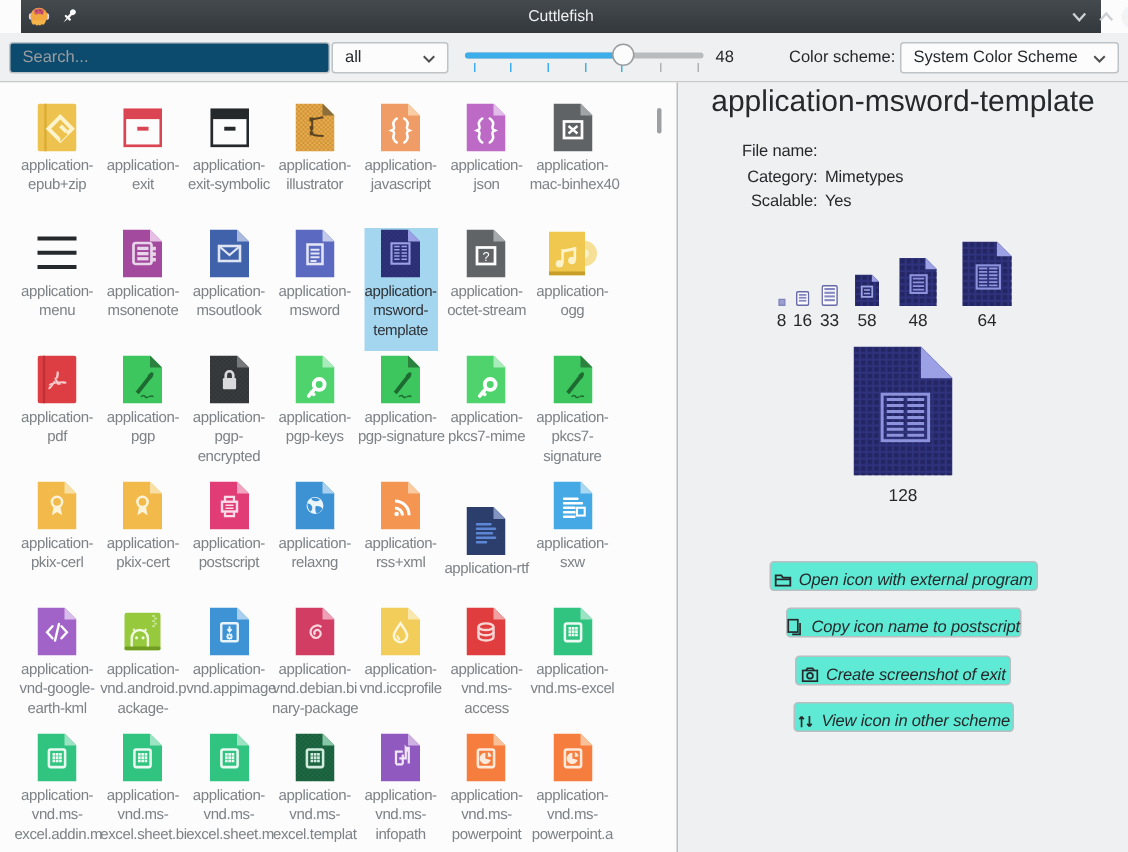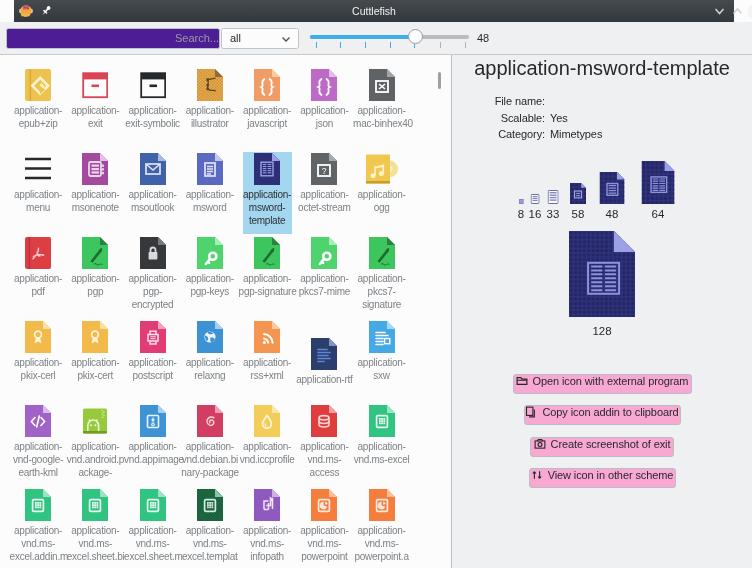--- a/index.html
+++ b/index.html
@@ -10,22 +10,22 @@
   background:linear-gradient(#454a4f,#33383d);margin-left:14px; }
 .tb .title { position:absolute; left:0; right:0; top:0; height:22px; line-height:22px;
   text-align:center; color:#eff0f1; font-size:10.5px; }
 .tb svg { position:absolute; }
 .wbtn { position:absolute; top:0; }
 
 
 .bar { position:absolute; left:0; top:22px; width:752px; height:33px;
   background:#eff0f1; border-bottom:1px solid #c8c9ca; }
 .inp { position:absolute; left:6px; top:6px; width:214px; height:21px;
-  background:#4c1d95; border:1px solid #bdc3c7; border-radius:2.5px;
-  font-size:11px; line-height:19px; padding-left:8px; color:#999d9f;text-align:right; }
+  background:#0c4a6e; border:1px solid #bdc3c7; border-radius:2.5px;
+  font-size:11px; line-height:19px; padding-left:8px; color:#999d9f; }
 .cmb { position:absolute; top:6px; height:21px; background:#fcfcfc;
   border:1px solid #bdc3c7; border-radius:2.5px; font-size:11px; color:#26292c;
   line-height:19px; padding-left:8px; }
 .cmb svg { position:absolute; right:7px; top:7px; }
 .lbl { position:absolute; font-size:11px; color:#26292c; line-height:33px; top:0; }
 
 
 .sl-track { position:absolute; left:310px; top:13px; width:159px; height:4px;
   background:#b9bcbe; border-radius:2px; }
 .sl-fill { position:absolute; left:310px; top:13px; width:107px; height:4px;
@@ -58,23 +58,23 @@
 .meta { position:absolute; top:40px; left:0; right:0; font-size:11px; letter-spacing:-0.1px; color:#26292c; }
 .meta .row { display:flex; margin-bottom:4.5px; }
 .meta .k { width:93px; text-align:right; }
 .meta .v { margin-left:5px; }
 .pv { position:absolute; top:157px; transform:translateX(-50%); text-align:center; }
 .pvi { display:flex; align-items:flex-end; justify-content:center; height:47px; }
 .pvl { font-size:11.5px; color:#26292c; margin-top:4px; }
 .big { position:absolute; left:569px; top:231px; }
 .biglbl { position:absolute; left:569px; width:66px; top:325px; text-align:center;
   font-size:11.5px; color:#26292c; }
-.btn { position:absolute; height:20px; white-space:nowrap; background:#f9a8d4; border:1px solid #b9bec1;
+.btn { position:absolute; height:20px; white-space:nowrap; background:#5eead4; border:1px solid #b9bec1;
   border-radius:3px; color:#26292c; display:flex;
-  align-items:flex-start; justify-content:center; gap:5px; font-size:11px; letter-spacing:-0.1px; }
+  align-items:flex-end; justify-content:center; gap:5px; font-size:11px; letter-spacing:-0.1px;font-style:italic; }
 .btn svg { flex:0 0 auto; }
 </style></head>
 <body>
 <div class="win">
 <svg width="0" height="0" style="position:absolute">
       <defs>
 <path id="db" d="M0 0 h18 l8 8 v24 H0 z"></path>
 <path id="df" d="M18 0 l8 8 h-8 z"></path>
 <pattern id="ck" width="3" height="3" patternUnits="userSpaceOnUse">
           <rect width="1.5" height="1.5" fill="#000" opacity=".14"></rect>
@@ -129,20 +129,26 @@
       <div class="sl-fill"></div>
   <div class="tick" style="left:316px"></div>
       <div class="tick" style="left:340px"></div>
       <div class="tick" style="left:365px"></div>
       <div class="tick" style="left:390px"></div>
       <div class="tick" style="left:414px"></div>
       <div class="tick g" style="left:440px"></div>
       <div class="tick g" style="left:465px"></div>
   <div class="sl-handle"></div>
   <div class="lbl" style="left:477px">48</div>
+  <div class="lbl" style="left:526px">Color scheme:</div>
+  <div class="cmb" style="left:600px;width:146px">System Color Scheme
+    <svg width="10" height="7" viewBox="0 0 10 7">
+          <path d="M1.5 1.5 L5 5 L8.5 1.5" fill="none" stroke="#4d4d4d" stroke-width="1.3"></path>
+        </svg>
+  </div>
 </div>
 
 <div class="left">
 <div class="cell" style="left:9.6px;top:13px">
         <div class="cic">
           <svg class="gi" width="26" height="32" viewBox="0 0 26 32">
             <rect x="0" y="0" width="26" height="32" rx="2" fill="#edc24e"></rect>
             <rect x="4.5" y="0" width="1.6" height="32" fill="#d3a62f" opacity=".75"></rect>
             <g transform="translate(15.2,16.8) rotate(45)">
               <path d="M-5.6 -5.6h11.2v11.2h-11.2z" fill="none" stroke="#fdf3cd" stroke-width="2.6"></path>
@@ -752,26 +758,26 @@
 <div class="sbar"></div>
 <div class="sep"></div>
 
 <div class="right">
   <div class="rtitle">application-msword-template</div>
   <div class="meta">
     <div class="row">
           <div class="k">File name:</div>
         </div>
     <div class="row">
+          <div class="k">Category:</div>
+          <div class="v">Mimetypes</div>
+        </div>
+    <div class="row">
           <div class="k">Scalable:</div>
           <div class="v">Yes</div>
-        </div>
-    <div class="row">
-          <div class="k">Category:</div>
-          <div class="v">Mimetypes</div>
         </div>
   </div>
 </div>
 <div style="position:absolute;left:0;top:0">
 <div class="pv" style="left:521px">
         <div class="pvi">
           <svg width="5" height="5">
             <rect width="5" height="5" fill="#8487be"></rect>
             <rect x="1" y="1" width="3" height="3" fill="#9b9ecf"></rect>
           </svg>
@@ -850,21 +856,21 @@
           <path d="M1.5 3.5 h5 l1.5 2 h6.5 v7 h-13 z" fill="none" stroke="#26292c" stroke-width="1.6"></path>
           <path d="M1.5 7 h13" stroke="#26292c" stroke-width="1.4"></path>
         </svg>
         <span>Open icon with external program</span>
       </div>
 <div class="btn" style="left:523.5px;top:405px;width:157px">
         <svg width="12" height="12" viewBox="0 0 16 16">
           <rect x="2" y="1.5" width="8.5" height="11" fill="none" stroke="#26292c" stroke-width="1.5"></rect>
           <path d="M12.5 4.5 v10 h-7" fill="none" stroke="#26292c" stroke-width="1.5"></path>
         </svg>
-        <span>Copy icon addin to clipboard</span>
+        <span>Copy icon name to postscript</span>
       </div>
 <div class="btn" style="left:530px;top:436.5px;width:144px">
         <svg width="12" height="12" viewBox="0 0 16 16">
           <rect x="1.5" y="4" width="13" height="9.5" fill="none" stroke="#26292c" stroke-width="1.5"></rect>
           <path d="M4.5 4 l1.2-2 h4.6 l1.2 2" fill="none" stroke="#26292c" stroke-width="1.5"></path>
           <circle cx="8" cy="8.7" r="2.6" fill="none" stroke="#26292c" stroke-width="1.5"></circle>
         </svg>
         <span>Create screenshot of exit</span>
       </div>
 <div class="btn" style="left:528.5px;top:468px;width:147px">

